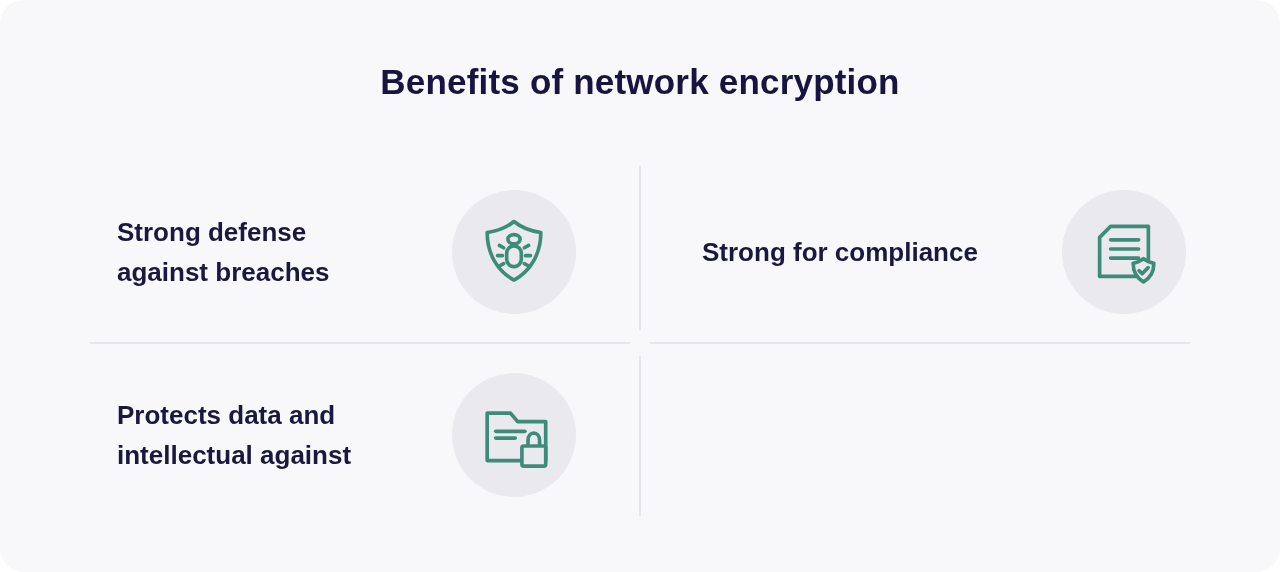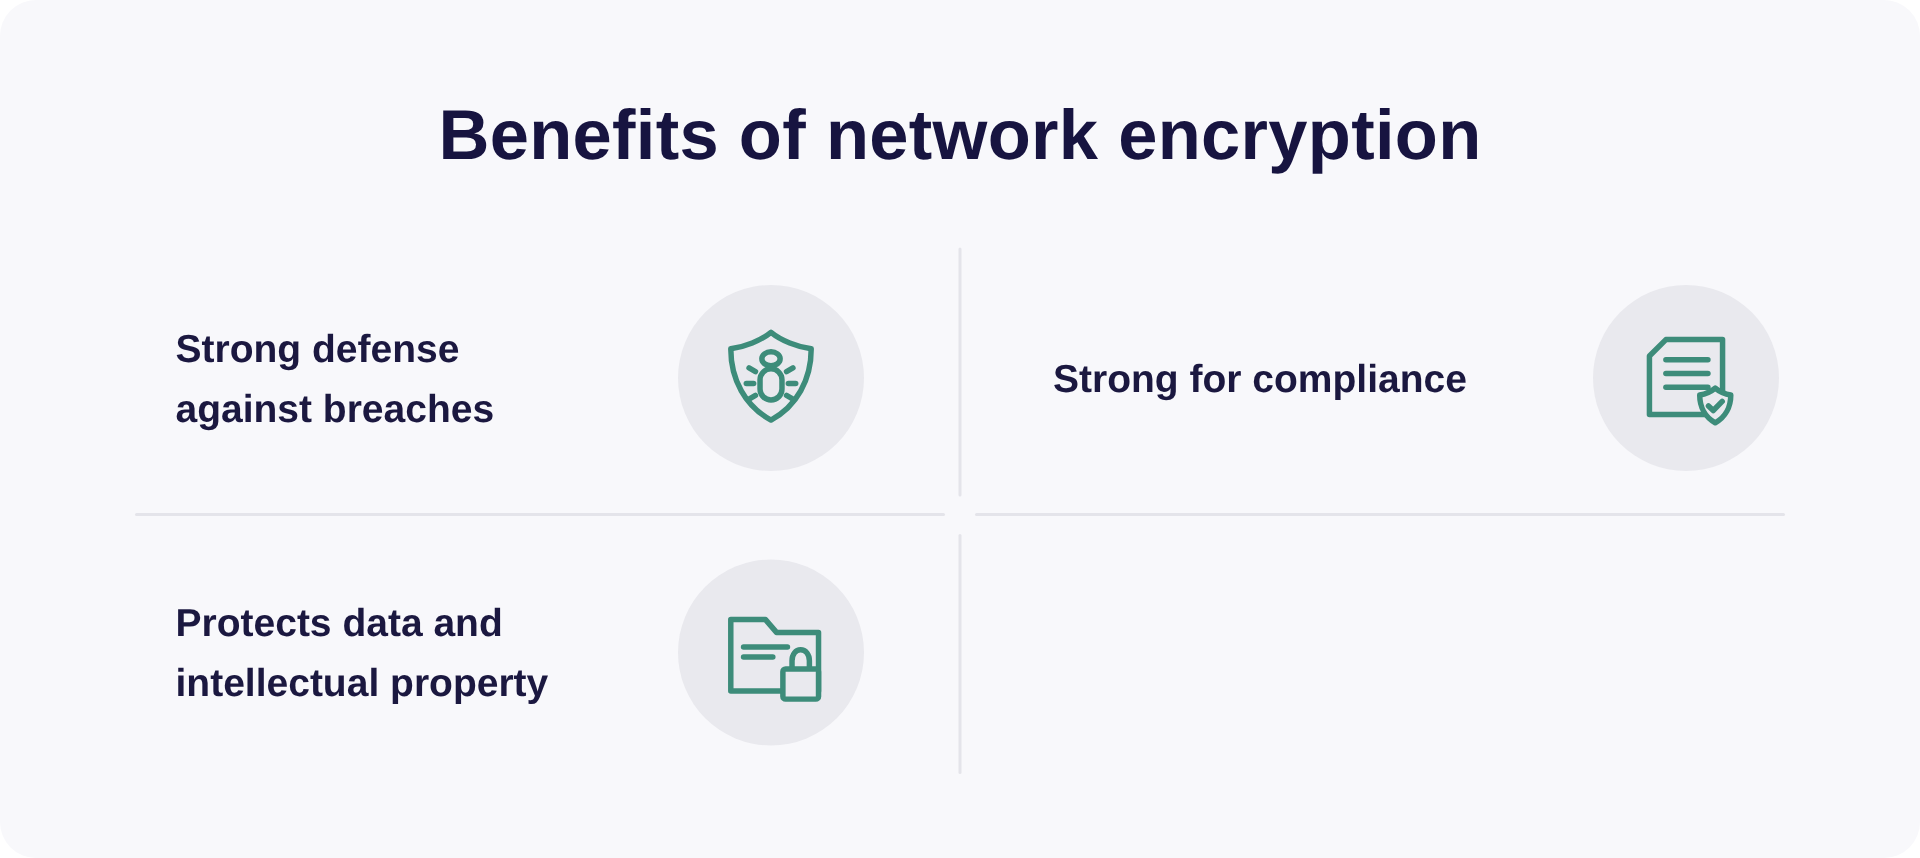--- a/index.html
+++ b/index.html
@@ -1,19 +1,19 @@
 <!DOCTYPE html>
 <html><head>
 <meta charset="utf-8">
 <style>
   * { margin:0; padding:0; box-sizing:border-box; }
   html,body { width:1280px; height:572px; background:#ffffff; font-family:"Liberation Sans", sans-serif; }
   .panel { position:absolute; inset:0; width:1280px; height:572px; background:#f8f8fb; border-radius:24px; overflow:hidden; }
   .title { position:absolute; top:62px; left:0; width:1280px; text-align:center;
-           font-size:47px; font-weight:700; color:#171440; letter-spacing:0.2px; }
+           font-size:35px; font-weight:700; color:#171440; letter-spacing:0.2px; }
   .grid { position:absolute; top:160px; left:0; width:1280px; height:366px;
           display:grid; grid-template-columns:640px 640px; grid-template-rows:183px 183px; }
   .cell { display:flex; align-items:center; justify-content:space-between; }
   .cell.left-col  { padding-left:84px; padding-right:64px;margin-left:33px; }
   .cell.right-col { padding-left:62px; padding-right:94px; }
   .label { font-size:26px; font-weight:600; line-height:40px; color:#1b1840; white-space:pre-line; }
   .icon-circle { flex:0 0 auto; width:124px; height:124px; border-radius:50%;
                  background:#e9e9ee; display:flex; align-items:center; justify-content:center; }
   .icon-circle svg { width:78px; height:78px; }
   .stroke { fill:none; stroke:#3d8c7a; stroke-width:3; stroke-linecap:round; stroke-linejoin:round; }
@@ -61,21 +61,21 @@
           <path class="stroke" d="M21 29.5 H44"></path>
           <path class="stroke" d="M21 37 H44"></path>
           <path class="fillbg" d="M48 37.5 C45.5 39.6 42 40.9 39.5 41.3 C39.5 47.8 42.5 53.5 48 56.5 C53.5 53.5 56.5 47.8 56.5 41.3 C54 40.9 50.5 39.6 48 37.5 Z"></path>
           <path class="stroke" d="M44.3 47.3 L46.9 49.8 L51.8 44.8"></path>
         </svg>
       </div>
     </div>
 
     <div class="cell left-col">
       <div class="label">Protects data and
-intellectual property</div>
+intellectual against</div>
       <div class="icon-circle">
         <svg viewBox="0 0 64 64">
           <path class="stroke" d="M10 53 L10 14 L29 14 L35 21 L58 21 L58 53 Z"></path>
           <path class="stroke" d="M17 29 H41"></path>
           <path class="stroke" d="M17 34.5 H33"></path>
           <path class="stroke" d="M43.5 42 V36.5 C43.5 33 45.5 30.5 48.2 30.5 C51 30.5 53 33 53 36.5 V42"></path>
           <rect class="fillbg" x="38.5" y="41" width="19.5" height="16.5" rx="1.5"></rect>
         </svg>
       </div>
     </div>

